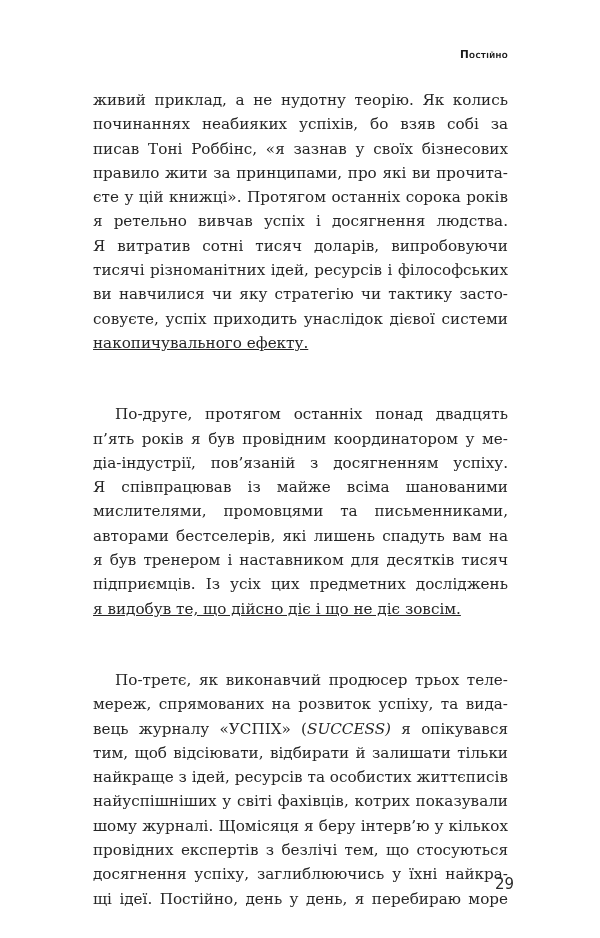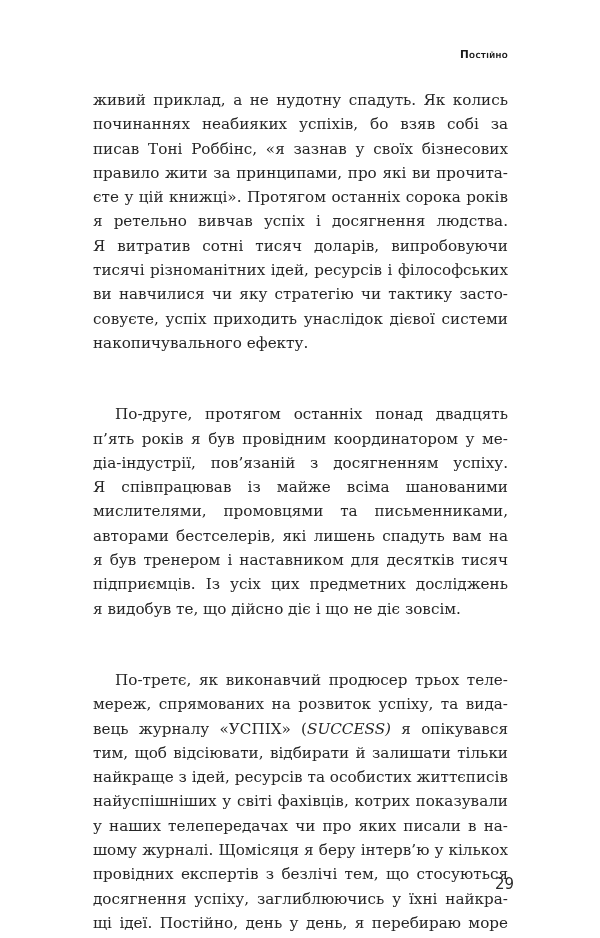--- a/index.html
+++ b/index.html
@@ -38,20 +38,21 @@
     .line {
       display: block;
       white-space: nowrap;
       text-align: justify;
       text-align-last: justify;
       height: 24.3px;
       overflow: visible;
     }
     .line.last {
       text-align-last: left;
+      text-decoration: underline;
     }
     .line.indent {
       padding-left: 22px;
       margin-top: 47px;
     }
     .page-number {
       position: absolute;
       top: 875px;
       right: 86px;
       font-family: "DejaVu Sans", sans-serif;
@@ -61,21 +62,21 @@
     i { font-style: italic; }
   </style>
 </head>
 <body>
 
 <div class="running-head">Постійно</div>
 
 <div class="text-block">
 
   <div>
-    <span class="line">живий приклад, а не нудотну спадуть. Як колись</span>
+    <span class="line">живий приклад, а не нудотну теорію. Як колись</span>
     <span class="line">починаннях неабияких успіхів, бо взяв собі за</span>
     <span class="line">писав Тоні Роббінс, «я зазнав у своїх бізнесових</span>
     <span class="line">правило жити за принципами, про які ви прочита-</span>
     <span class="line">єте у цій книжці». Протягом останніх сорока років</span>
     <span class="line">я ретельно вивчав успіх і досягнення людства.</span>
     <span class="line">Я витратив сотні тисяч доларів, випробовуючи</span>
     <span class="line">тисячі різноманітних ідей, ресурсів і філософських</span>
     <span class="line">ви навчилися чи яку стратегію чи тактику засто-</span>
     <span class="line">совуєте, успіх приходить унаслідок дієвої системи</span>
     <span class="line last">накопичувального ефекту.</span>
@@ -93,21 +94,20 @@
     <span class="line last">я видобув те, що дійсно діє і що не діє зовсім.</span>
   </div>
 
   <div>
     <span class="line indent">По-третє, як виконавчий продюсер трьох теле-</span>
     <span class="line">мереж, спрямованих на розвиток успіху, та вида-</span>
     <span class="line"><span>вець журналу «УСПІХ» (</span><i>SUCCESS)</i><span> я опікувався</span></span>
     <span class="line">тим, щоб відсіювати, відбирати й залишати тільки</span>
     <span class="line">найкраще з ідей, ресурсів та особистих життєписів</span>
     <span class="line">найуспішніших у світі фахівців, котрих показували</span>
-    <span class="line">у наших телепередачах чи про яких писали в на-</span>
     <span class="line">шому журналі. Щомісяця я беру інтерв’ю у кількох</span>
     <span class="line">провідних експертів з безлічі тем, що стосуються</span>
     <span class="line">досягнення успіху, заглиблюючись у їхні найкра-</span>
     <span class="line">щі ідеї. Постійно, день у день, я перебираю море</span>
   </div>
 </div>
 
 <div class="page-number">29</div>
 
 </body></html>

